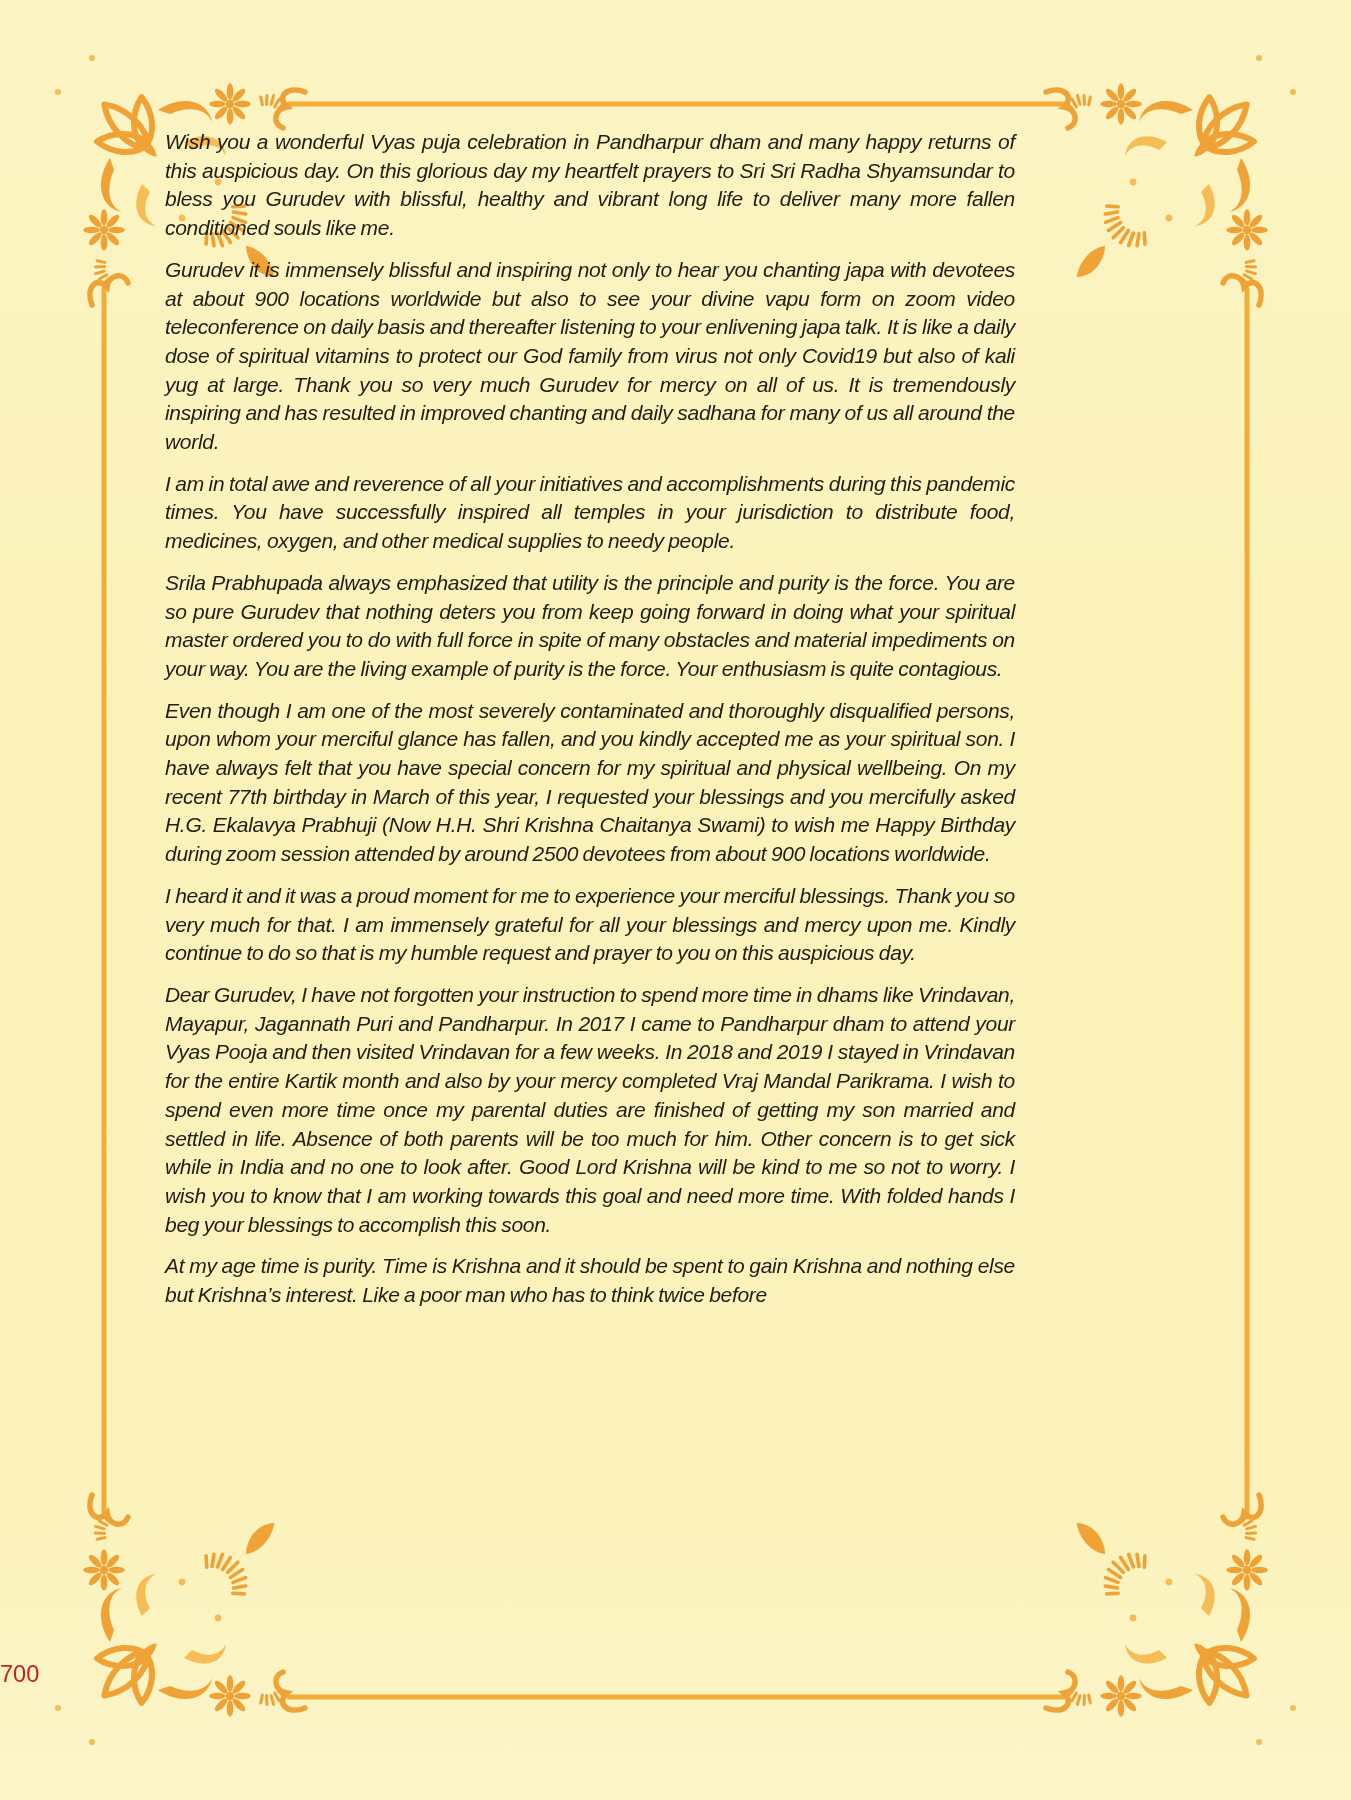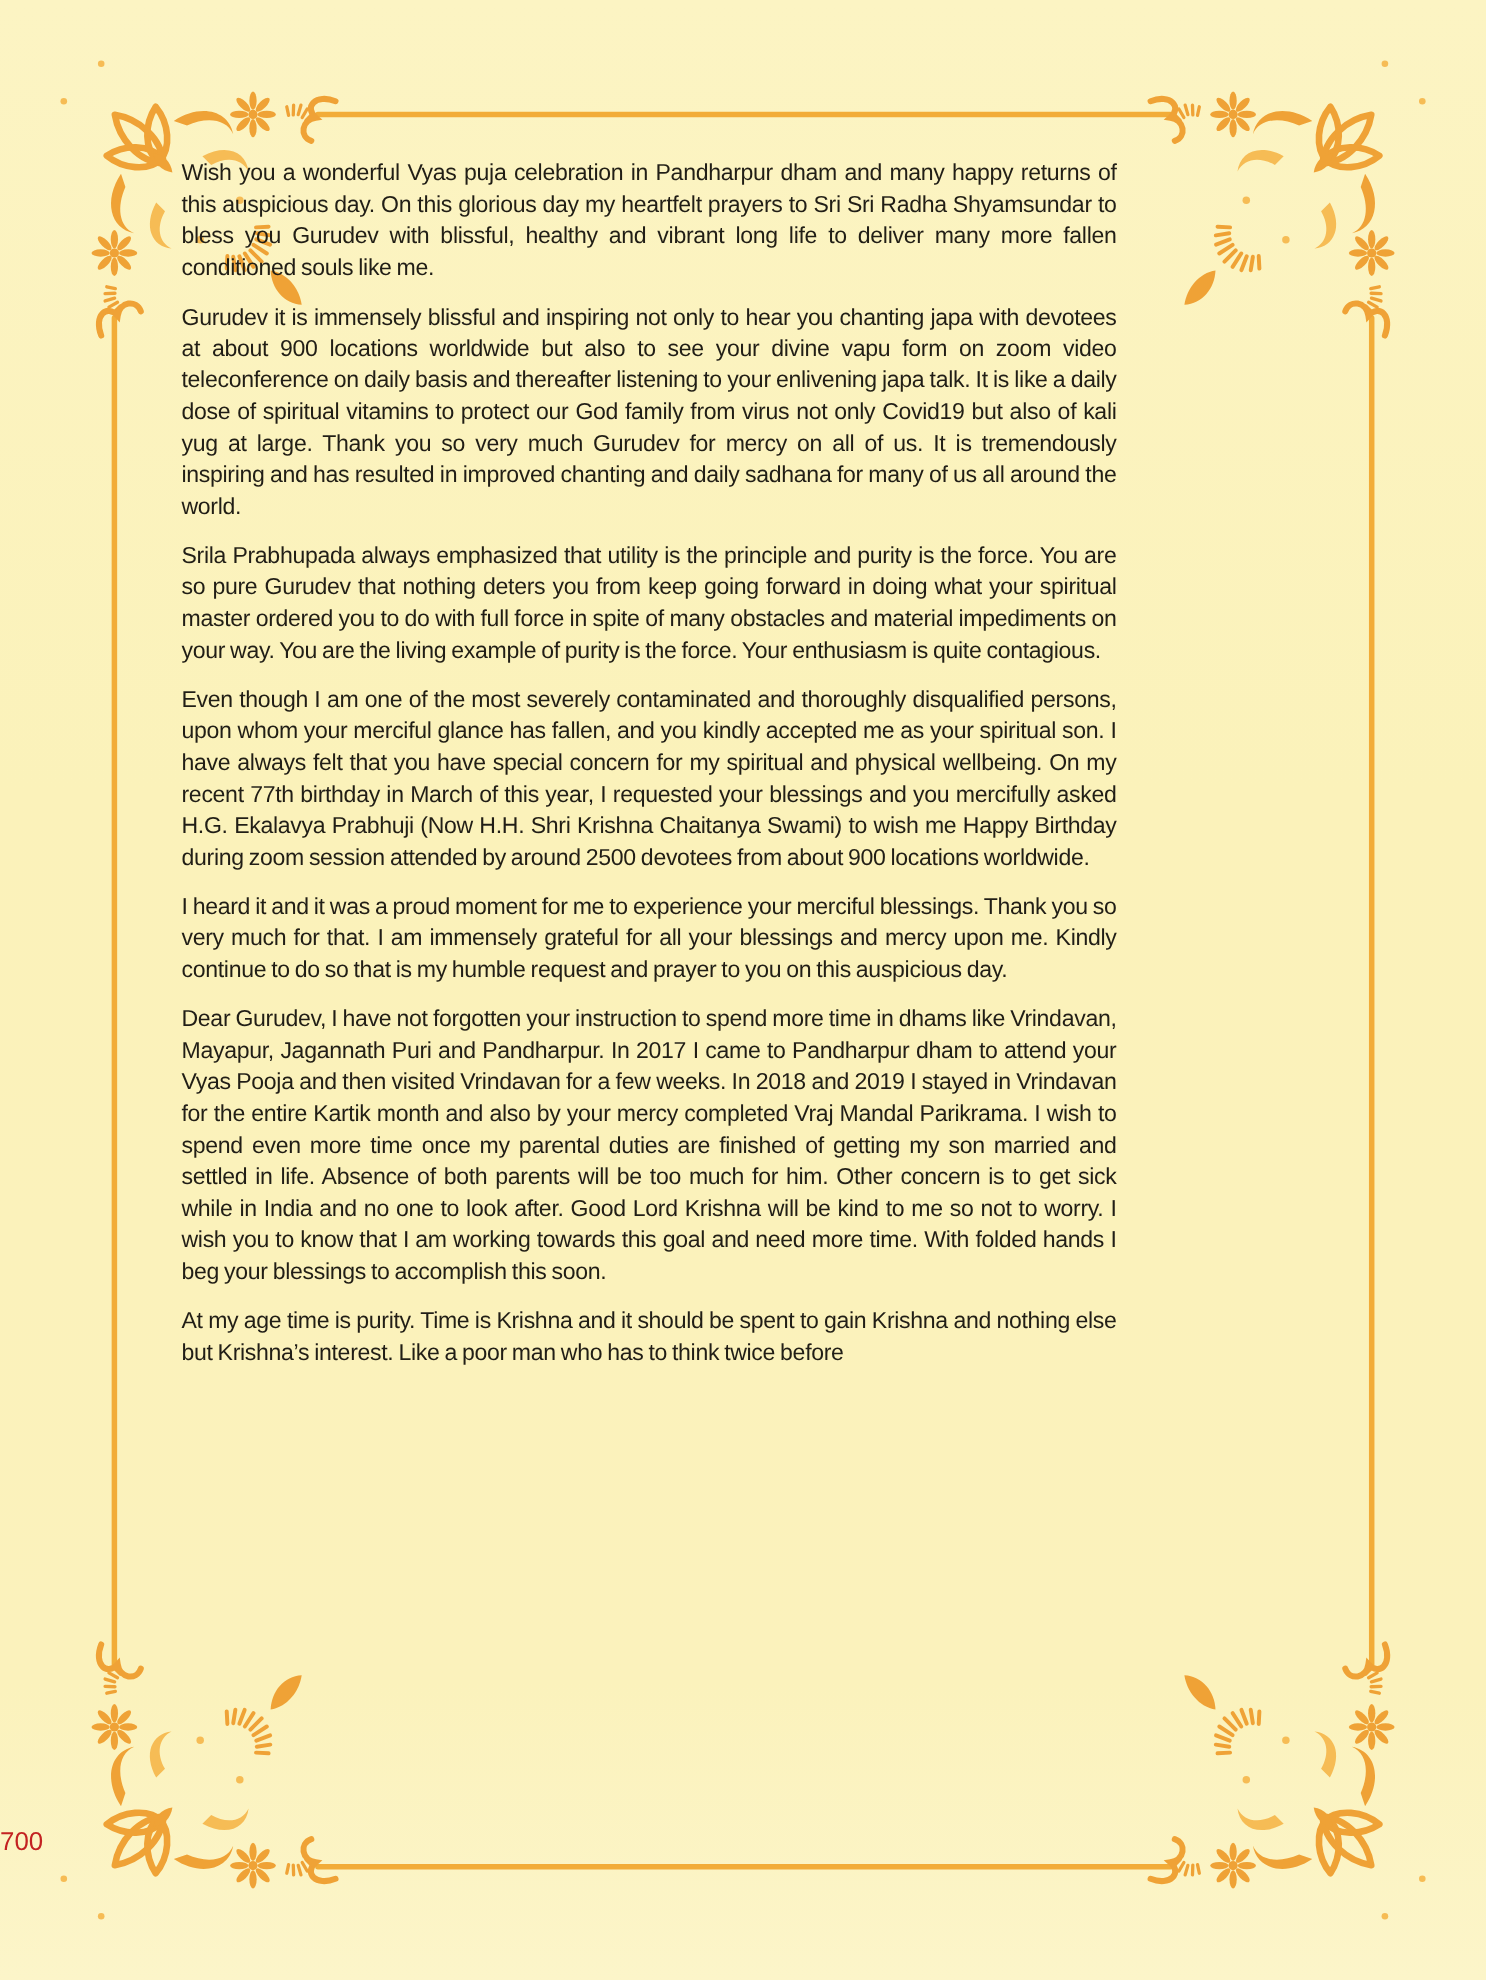--- a/index.html
+++ b/index.html
@@ -23,21 +23,21 @@
   .orn2{fill:var(--accent_light);}
   .leafO{fill:none;stroke:var(--accent);stroke-width:6;stroke-linejoin:round;stroke-linecap:round;}
   .curl{fill:none;stroke:var(--accent);stroke-width:5.5;stroke-linecap:round;}
   .content{
     position:absolute;left:165px;top:128px;width:850px;
     color:var(--ink);
     font-size:21px;line-height:28.7px;
     letter-spacing:-0.3px;word-spacing:-1px;
     text-align:justify;
   }
-  .content p{margin:16px 0 13px 0;}
+  .content p{margin:0 0 13px 0;font-style:italic;}
   .page-number{
     position:absolute;left:0;top:1661px;width:1351px;
     text-align:left;
     color:var(--pagenum);
     font-size:23.5px;letter-spacing:0;
   }
 </style>
 </head>
 <body>
 
@@ -109,20 +109,21 @@
 
   <use href="#corner" transform="translate(58,58)"></use>
   <use href="#corner" transform="translate(1293,58) scale(-1,1)"></use>
   <use href="#corner" transform="translate(58,1742) scale(1,-1)"></use>
   <use href="#corner" transform="translate(1293,1742) scale(-1,-1)"></use>
 </svg>
 
 <div class="content">
   <p>Wish you a wonderful Vyas puja celebration in Pandharpur dham and many happy returns of this auspicious day. On this glorious day my heartfelt prayers to Sri Sri Radha Shyamsundar to bless you Gurudev with blissful, healthy and vibrant long life to deliver many more fallen conditioned souls like me.</p>
   <p>Gurudev it is immensely blissful and inspiring not only to hear you chanting japa with devotees at about 900 locations worldwide but also to see your divine vapu form on zoom video teleconference on daily basis and thereafter listening to your enlivening japa talk. It is like a daily dose of spiritual vitamins to protect our God family from virus not only Covid19 but also of kali yug at large. Thank you so very much Gurudev for mercy on all of us. It is tremendously inspiring and has resulted in improved chanting and daily sadhana for many of us all around the world.</p>
+  <p>I am in total awe and reverence of all your initiatives and accomplishments during this pandemic times. You have successfully inspired all temples in your jurisdiction to distribute food, medicines, oxygen, and other medical supplies to needy people.</p>
   <p>Srila Prabhupada always emphasized that utility is the principle and purity is the force. You are so pure Gurudev that nothing deters you from keep going forward in doing what your spiritual master ordered you to do with full force in spite of many obstacles and material impediments on your way. You are the living example of purity is the force. Your enthusiasm is quite contagious.</p>
   <p>Even though I am one of the most severely contaminated and thoroughly disqualified persons, upon whom your merciful glance has fallen, and you kindly accepted me as your spiritual son. I have always felt that you have special concern for my spiritual and physical wellbeing. On my recent 77th birthday in March of this year, I requested your blessings and you mercifully asked H.G. Ekalavya Prabhuji (Now H.H. Shri Krishna Chaitanya Swami) to wish me Happy Birthday during zoom session attended by around 2500 devotees from about 900 locations worldwide.</p>
   <p>I heard it and it was a proud moment for me to experience your merciful blessings. Thank you so very much for that. I am immensely grateful for all your blessings and mercy upon me. Kindly continue to do so that is my humble request and prayer to you on this auspicious day.</p>
   <p>Dear Gurudev, I have not forgotten your instruction to spend more time in dhams like Vrindavan, Mayapur, Jagannath Puri and Pandharpur. In 2017 I came to Pandharpur dham to attend your Vyas Pooja and then visited Vrindavan for a few weeks. In 2018 and 2019 I stayed in Vrindavan for the entire Kartik month and also by your mercy completed Vraj Mandal Parikrama. I wish to spend even more time once my parental duties are finished of getting my son married and settled in life. Absence of both parents will be too much for him. Other concern is to get sick while in India and no one to look after. Good Lord Krishna will be kind to me so not to worry. I wish you to know that I am working towards this goal and need more time. With folded hands I beg your blessings to accomplish this soon.</p>
   <p>At my age time is purity. Time is Krishna and it should be spent to gain Krishna and nothing else but Krishna’s interest. Like a poor man who has to think twice before</p>
 </div>
 
 <div class="page-number">700</div>
 
 </body></html>

